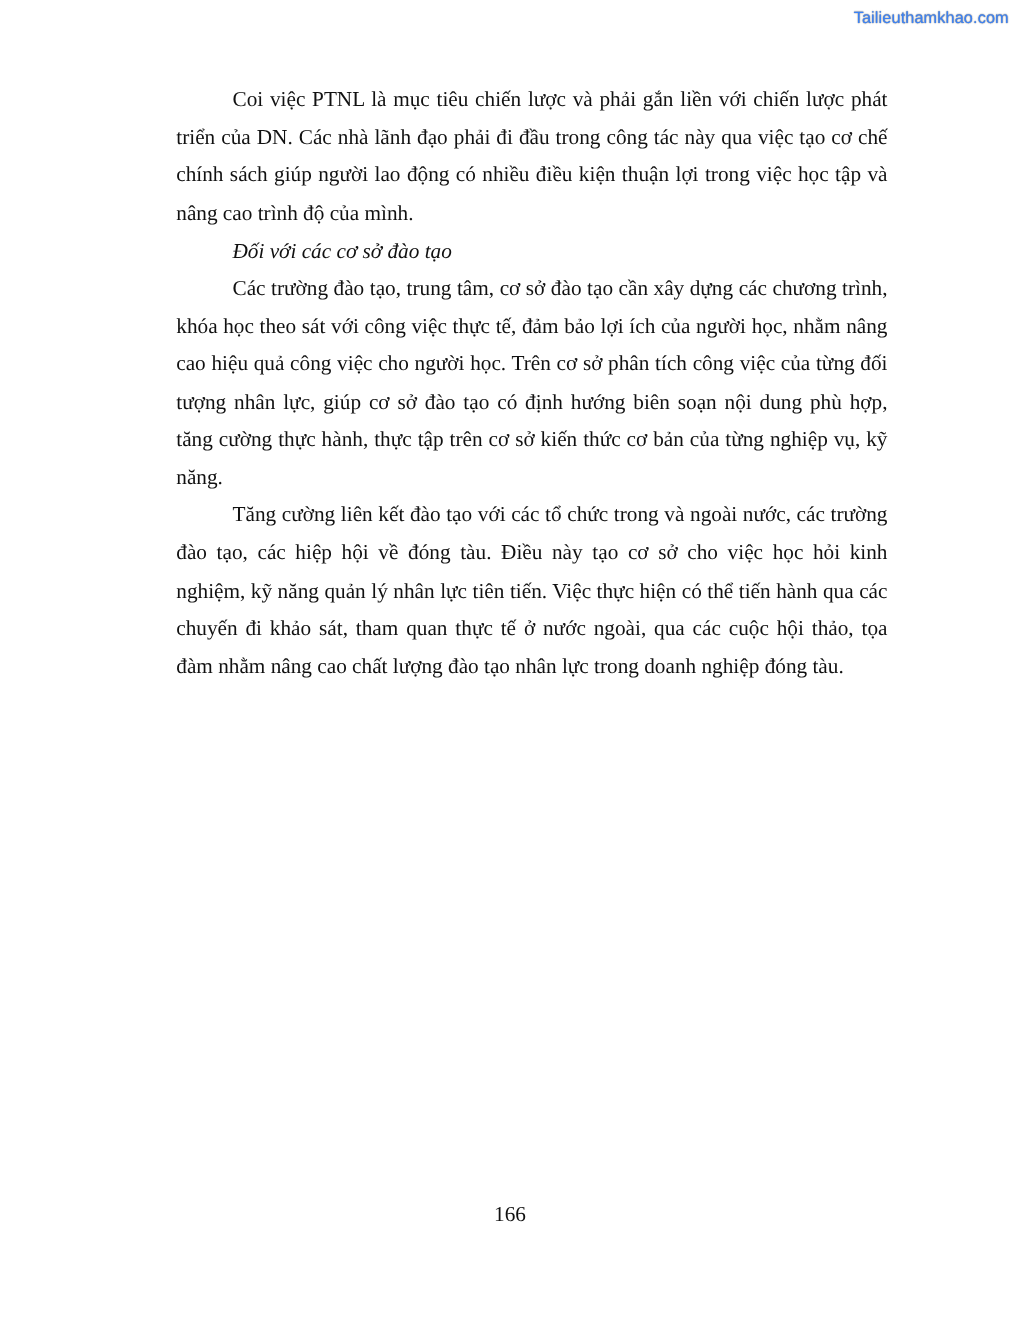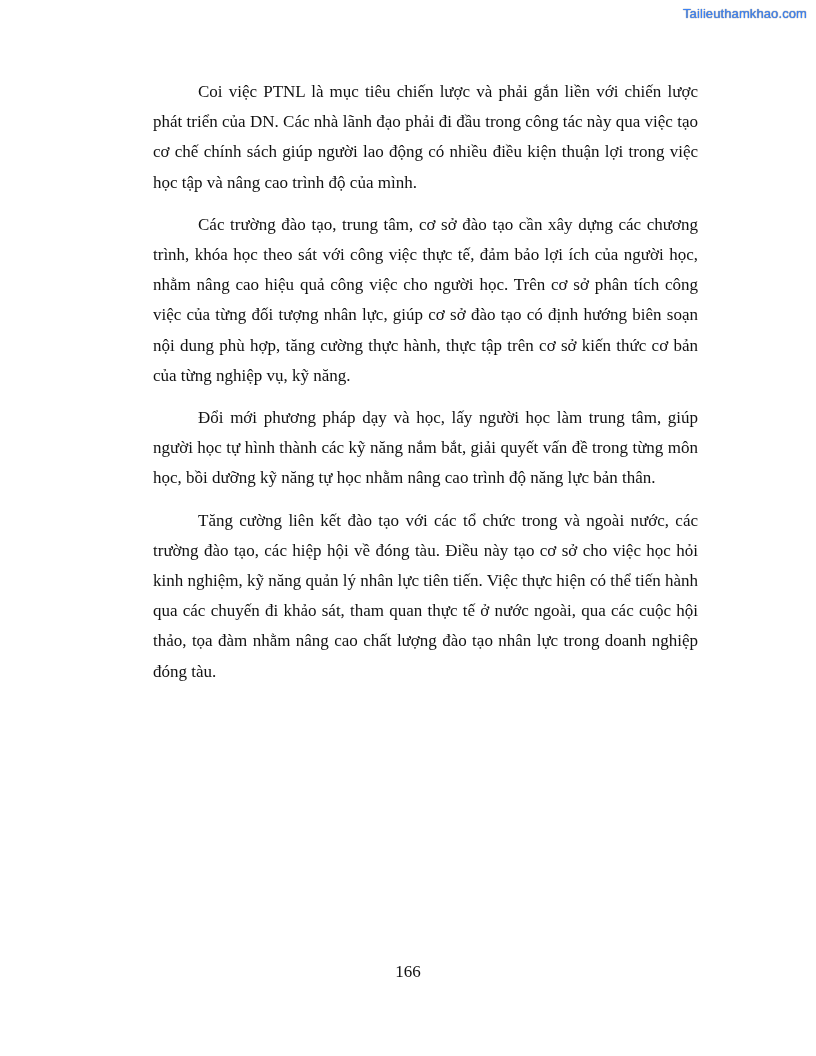--- a/index.html
+++ b/index.html
@@ -9,34 +9,34 @@
     font-family: "Liberation Sans", sans-serif;
     font-size: 13px; color: #3b82f6;
     text-shadow: 0 0 1px #888, 0 0 1px #888;
     letter-spacing: 0.1px;
   }
   .page-body {
     position: absolute; left: 141px; top: 65px; width: 569px;
     font-family: "Liberation Serif", serif;
     font-size: 17px; line-height: 30.2px; color: #111;
   }
-  .para { margin: 12px; text-align: justify; text-indent: 45px; }
+  .para { margin: 0; text-align: justify; text-indent: 45px; }
   .heading-italic { margin: 0; font-style: italic; text-indent: 45px; }
   .page-number {
     position: absolute; left: 0; width: 816px; top: 962px;
     text-align: center;
     font-family: "Liberation Serif", serif;
     font-size: 17px; color: #111;
   }
 </style>
 </head>
 <body>
 
 <div class="watermark">Tailieuthamkhao.com</div>
 
 <div class="page-body">
   <p class="para">Coi việc PTNL là mục tiêu chiến lược và phải gắn liền với chiến lược phát triển của DN. Các nhà lãnh đạo phải đi đầu trong công tác này qua việc tạo cơ chế chính sách giúp người lao động có nhiều điều kiện thuận lợi trong việc học tập và nâng cao trình độ của mình.</p>
+  <p class="heading-italic">Đối với các cơ sở đào tạo</p>
   <p class="para">Các trường đào tạo, trung tâm, cơ sở đào tạo cần xây dựng các chương trình, khóa học theo sát với công việc thực tế, đảm bảo lợi ích của người học, nhằm nâng cao hiệu quả công việc cho người học. Trên cơ sở phân tích công việc của từng đối tượng nhân lực, giúp cơ sở đào tạo có định hướng biên soạn nội dung phù hợp, tăng cường thực hành, thực tập trên cơ sở kiến thức cơ bản của từng nghiệp vụ, kỹ năng.</p>
-  <p class="para">Đổi mới phương pháp dạy và học, lấy người học làm trung tâm, giúp người học tự hình thành các kỹ năng nắm bắt, giải quyết vấn đề trong từng môn học, bồi dưỡng kỹ năng tự học nhằm nâng cao trình độ năng lực bản thân.</p>
   <p class="para">Tăng cường liên kết đào tạo với các tổ chức trong và ngoài nước, các trường đào tạo, các hiệp hội về đóng tàu. Điều này tạo cơ sở cho việc học hỏi kinh nghiệm, kỹ năng quản lý nhân lực tiên tiến. Việc thực hiện có thể tiến hành qua các chuyến đi khảo sát, tham quan thực tế ở nước ngoài, qua các cuộc hội thảo, tọa đàm nhằm nâng cao chất lượng đào tạo nhân lực trong doanh nghiệp đóng tàu.</p>
 </div>
 
 <div class="page-number">166</div>
 
 </body></html>

